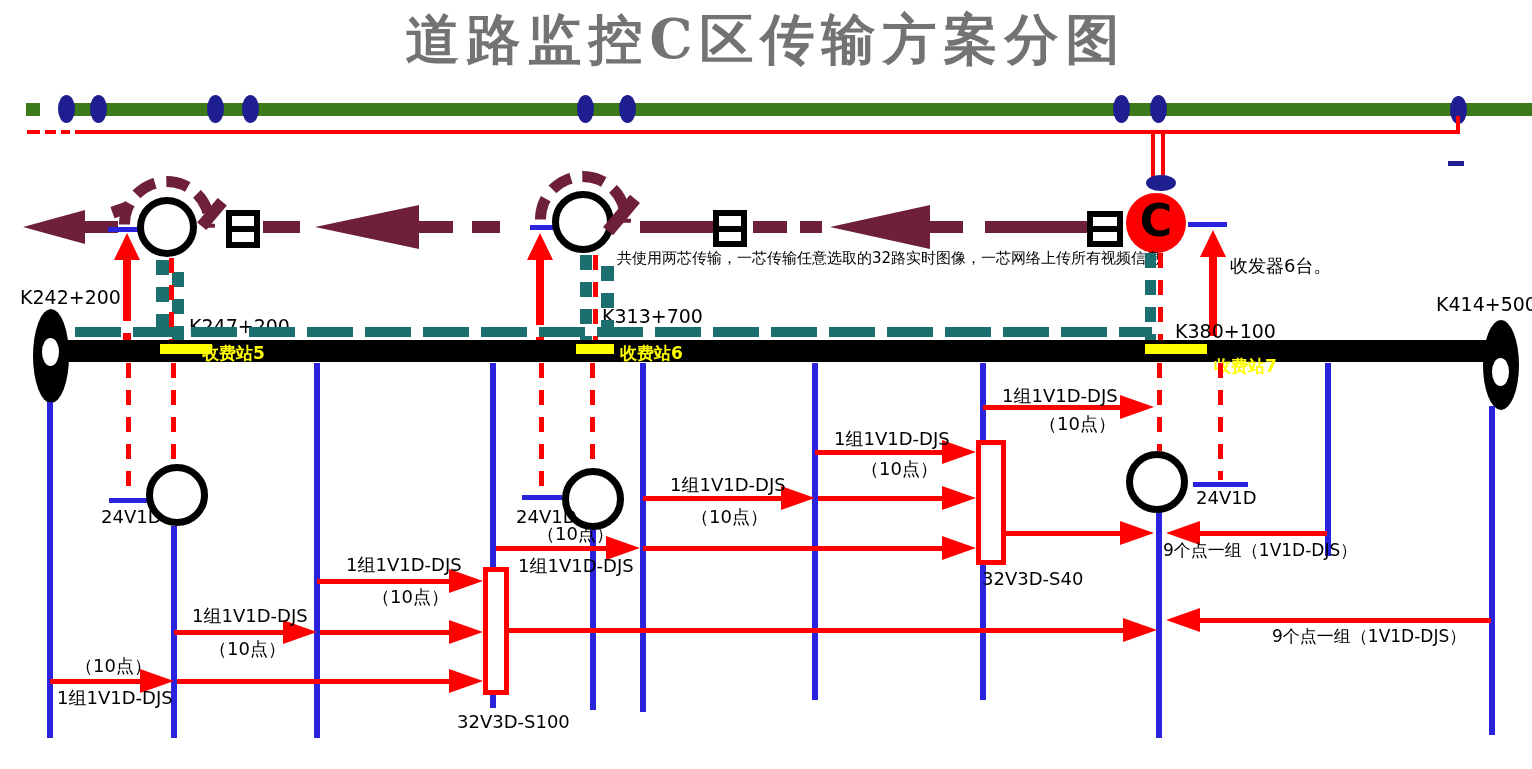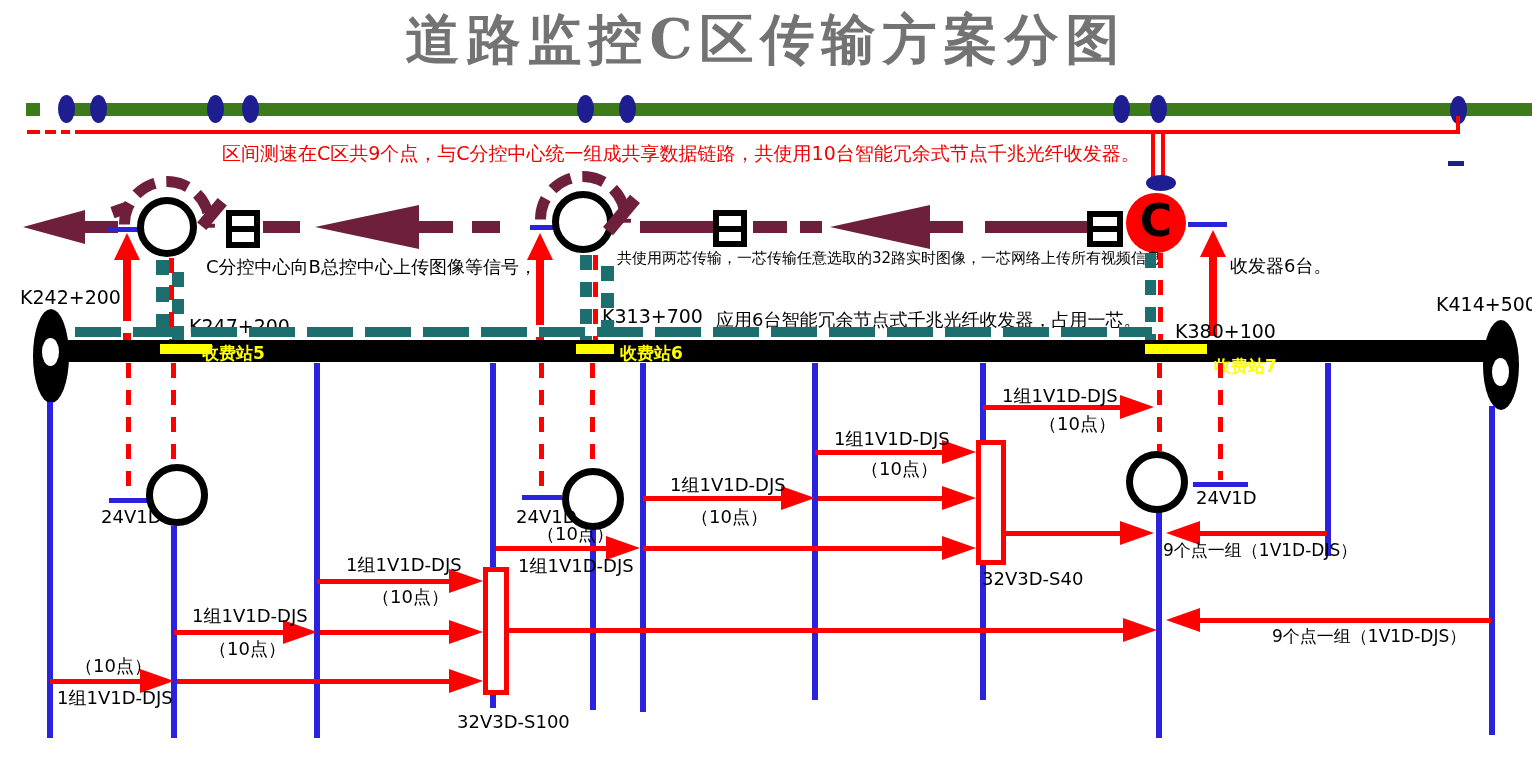--- a/index.html
+++ b/index.html
@@ -67,21 +67,20 @@
   <div class="abs redl" style="left:27px;top:130px;width:13px;height:4px"></div>
   <div class="abs redl" style="left:45px;top:130px;width:11px;height:4px"></div>
   <div class="abs redl" style="left:61px;top:130px;width:9px;height:4px"></div>
   <div class="abs redl" style="left:75px;top:130px;width:1385px;height:4px"></div>
   <div class="abs redl" style="left:1456px;top:116px;width:4px;height:18px"></div>
   <div class="abs redl" style="left:1151px;top:134px;width:4px;height:43px"></div>
   <div class="abs redl" style="left:1161px;top:134px;width:4px;height:43px"></div>
   <div class="ell" style="left:1146px;top:175px;width:30px;height:16px"></div>
   <div class="abs navy" style="left:1448px;top:161px;width:16px;height:5px"></div>
 
-  <div class="t f19 redt" style="left:222px;top:143px">区间测速在C区共9个点，与C分控中心统一组成共享数据链路，共使用10台智能冗余式节点千兆光纤收发器。</div>
 
   <div class="mhead" style="left:23px;top:210px;border-top-width:17px;border-bottom-width:17px;border-right:62px solid #6e1f3c"></div>
   <div class="abs mar" style="left:85px;top:221px;width:33px;height:12px"></div>
   <div class="abs mar" style="left:112px;top:204px;width:16px;height:12px;transform:rotate(-20deg)"></div>
   <div class="abs bluel" style="left:108px;top:227px;width:34px;height:5px"></div>
   <div class="arc" style="left:119px;top:176px;width:96px;height:96px"></div>
   <div class="circ" style="left:137px;top:197px;width:60px;height:60px"></div>
   <div class="abs mar" style="left:206px;top:198px;width:12px;height:32px;transform:rotate(40deg)"></div>
   <div class="dbox" style="left:226px;top:210px;width:34px;height:38px">
       <div class="mid"></div>
@@ -111,28 +110,26 @@
 
   <div class="head-up" style="left:114px;top:233px"></div>
   <div class="abs redl" style="left:123px;top:258px;width:8px;height:48px"></div>
   <div class="red-dv" style="left:123px;top:306px;width:8px;height:34px"></div>
   <div class="head-up" style="left:527px;top:233px"></div>
   <div class="abs redl" style="left:536px;top:258px;width:8px;height:52px"></div>
   <div class="red-dv" style="left:536px;top:310px;width:8px;height:30px"></div>
   <div class="head-up" style="left:1200px;top:230px"></div>
   <div class="abs redl" style="left:1209px;top:256px;width:8px;height:80px"></div>
 
-  <div class="t f18" style="left:206px;top:257px">C分控中心向B总控中心上传图像等信号，</div>
   <div class="t f15" style="left:617px;top:250px">共使用两芯传输，一芯传输任意选取的32路实时图像，一芯网络上传所有视频信息</div>
   <div class="t f18" style="left:1230px;top:256px">收发器6台。</div>
   <div class="t f19" style="left:20px;top:287px">K242+200</div>
   <div class="t f19" style="left:1436px;top:294px">K414+500</div>
   <div class="t f19" style="left:189px;top:316px">K247+200</div>
   <div class="t f19" style="left:602px;top:306px">K313+700</div>
-  <div class="t f18" style="left:716px;top:310px">应用6台智能冗余节点式千兆光纤收发器，占用一芯。</div>
   <div class="t f19" style="left:1175px;top:321px">K380+100</div>
 
   <div class="teal-v" style="left:156px;top:260px;width:13px;height:80px"></div>
   <div class="teal-v" style="left:172px;top:272px;width:12px;height:68px"></div>
   <div class="red-dv" style="left:169px;top:258px;width:5px;height:82px"></div>
   <div class="teal-v" style="left:580px;top:255px;width:12px;height:85px"></div>
   <div class="teal-v" style="left:601px;top:266px;width:13px;height:74px"></div>
   <div class="red-dv" style="left:593px;top:255px;width:5px;height:85px"></div>
   <div class="teal-v" style="left:1145px;top:253px;width:11px;height:87px"></div>
   <div class="red-dv" style="left:1158px;top:253px;width:5px;height:87px"></div>

